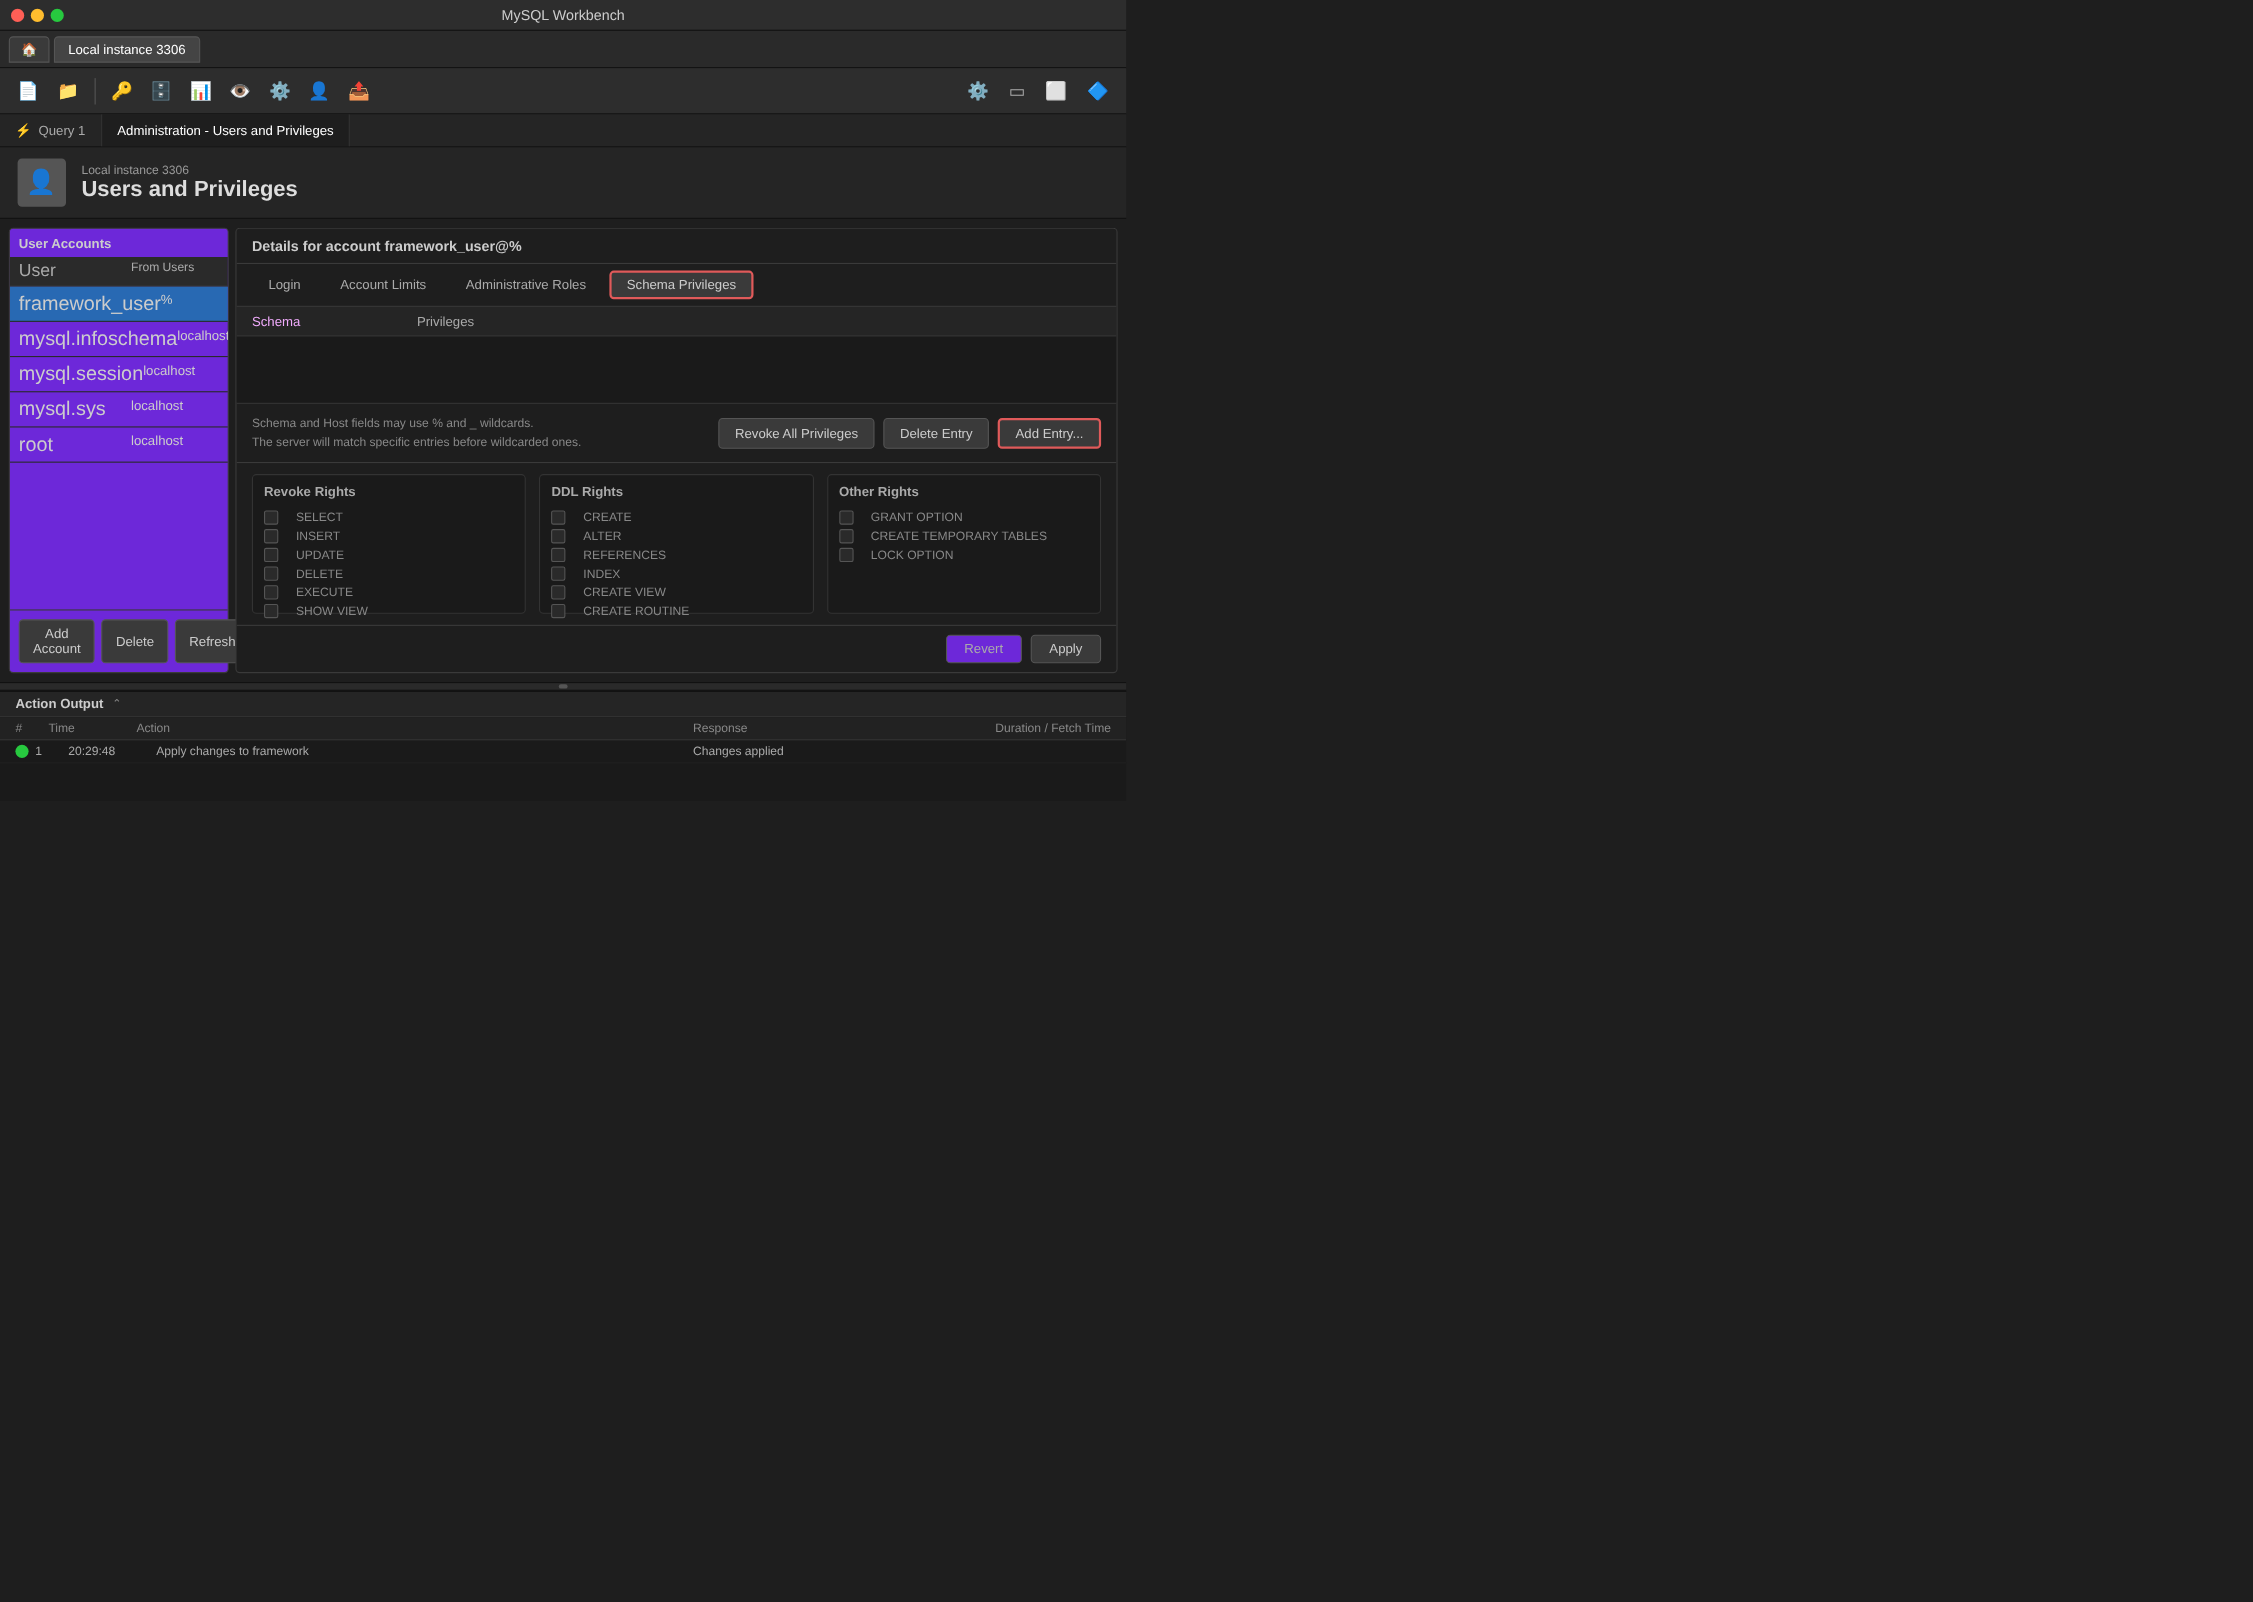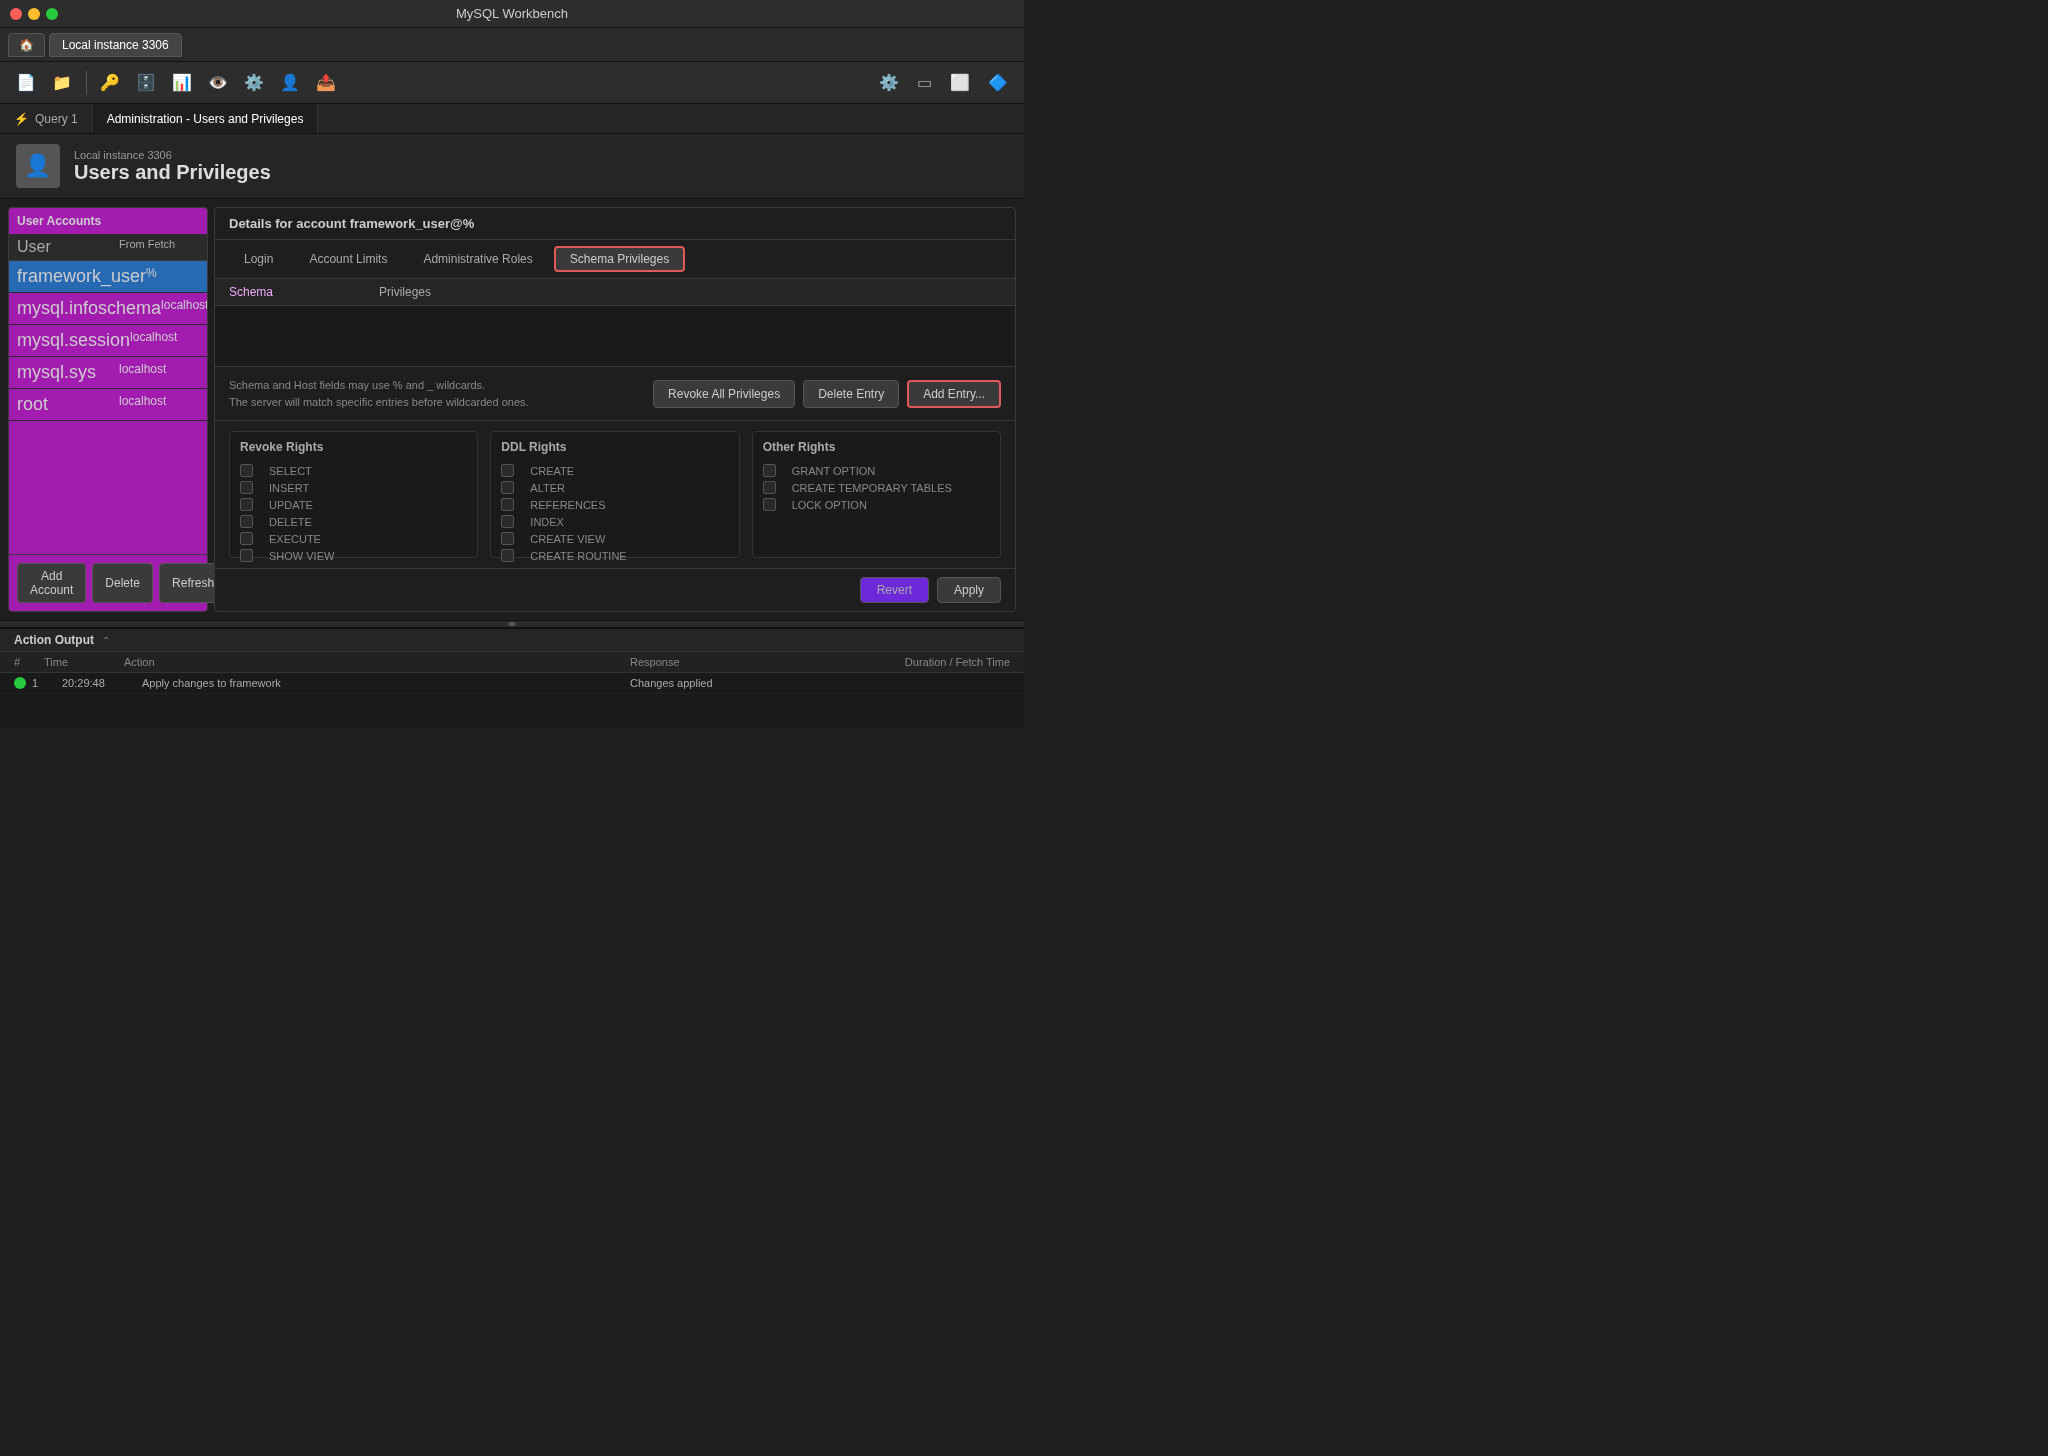--- a/index.html
+++ b/index.html
@@ -174,21 +174,21 @@
     .body-split {
       display: flex;
       flex: 1;
       overflow: hidden;
     }
 
     
     .left-panel {
       width: 200px;
       min-width: 200px;
-      background: #a21caf;
+      background: #6d28d9;
       border: 1px solid #3a3a3a;
       margin: 8px 0 8px 8px;
       border-radius: 4px;
       display: flex;
       flex-direction: column;
     }
     .left-panel-header {
       font-size: 12px;
       color: #ccc;
       padding: 6px 8px;
@@ -544,21 +544,21 @@
     </div>
   </div>
 
   <div class="body-split">
 
     <div class="left-panel">
       <div class="left-panel-header">User Accounts</div>
       <div class="user-table">
         <div class="user-table-header">
           <span class="col-user">User</span>
-          <span class="col-host">From Fetch</span>
+          <span class="col-host">From Users</span>
         </div>
         <div class="user-row selected">
           <span class="col-user">framework_user</span>
           <span class="col-host">%</span>
         </div>
         <div class="user-row">
           <span class="col-user">mysql.infoschema</span>
           <span class="col-host">localhost</span>
         </div>
         <div class="user-row">

